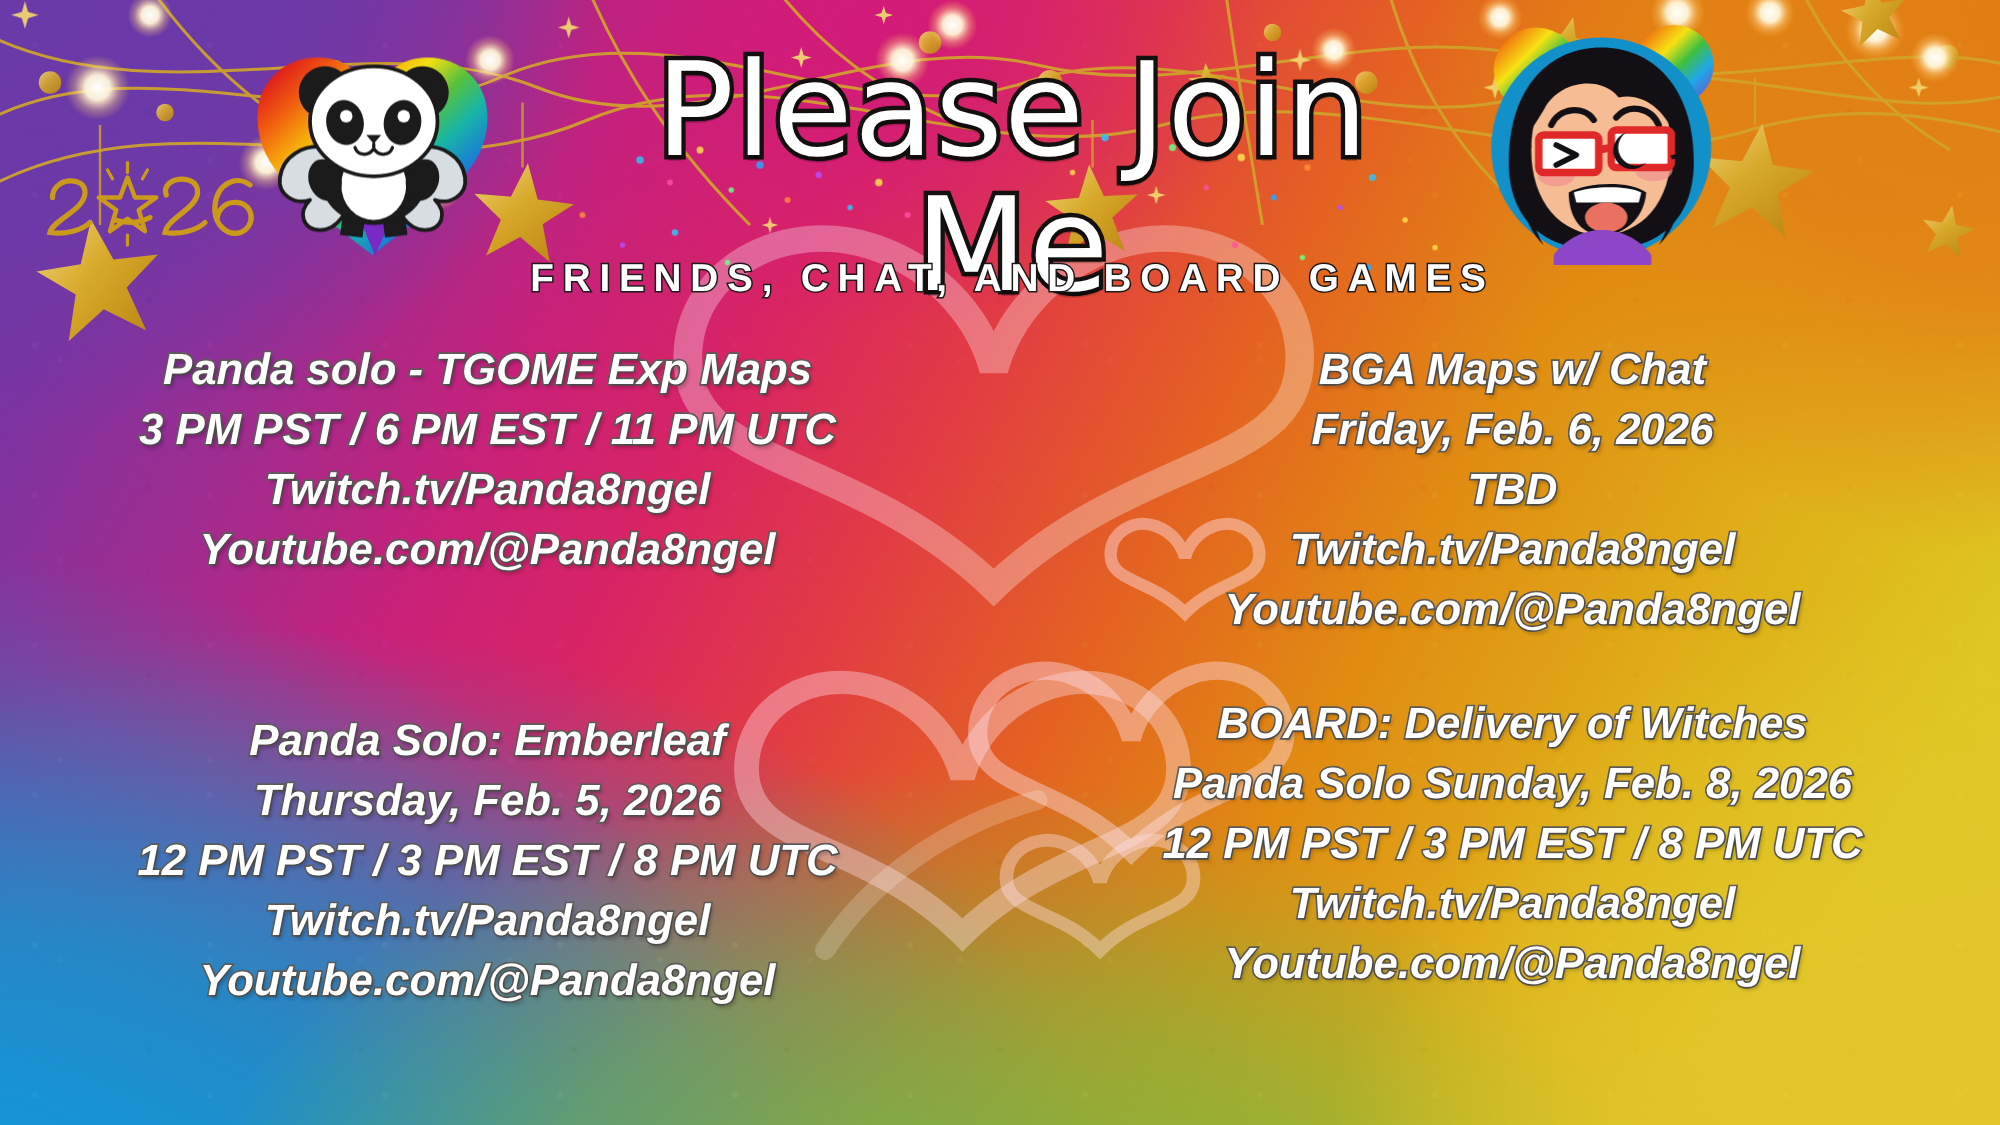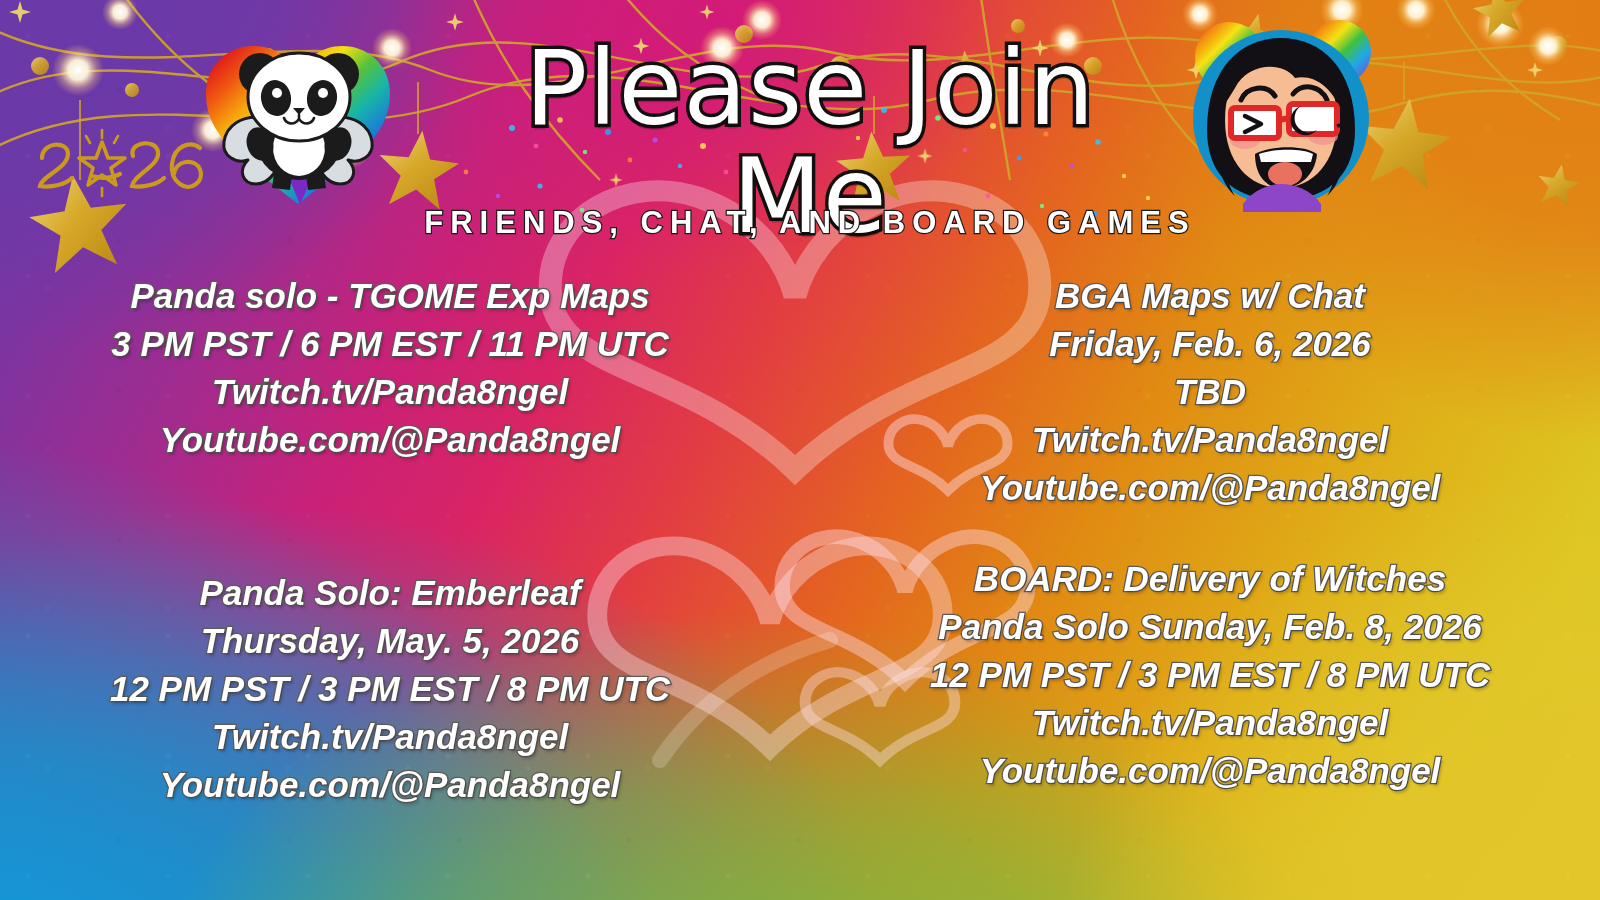--- a/index.html
+++ b/index.html
@@ -387,21 +387,21 @@
 
   <div class="block" id="blk0">
     <div class="ln">Panda solo - TGOME Exp Maps</div>
     <div class="ln">3 PM PST / 6 PM EST / 11 PM UTC</div>
     <div class="ln">Twitch.tv/Panda8ngel</div>
     <div class="ln">Youtube.com/@Panda8ngel</div>
   </div>
 
   <div class="block" id="blk1">
     <div class="ln">Panda Solo: Emberleaf</div>
-    <div class="ln">Thursday, May. 5, 2026</div>
+    <div class="ln">Thursday, Feb. 5, 2026</div>
     <div class="ln">12 PM PST / 3 PM EST / 8 PM UTC</div>
     <div class="ln">Twitch.tv/Panda8ngel</div>
     <div class="ln">Youtube.com/@Panda8ngel</div>
   </div>
 
   <div class="block" id="blk2">
     <div class="ln">BGA Maps w/ Chat</div>
     <div class="ln">Friday, Feb. 6, 2026</div>
     <div class="ln">TBD</div>
     <div class="ln">Twitch.tv/Panda8ngel</div>

